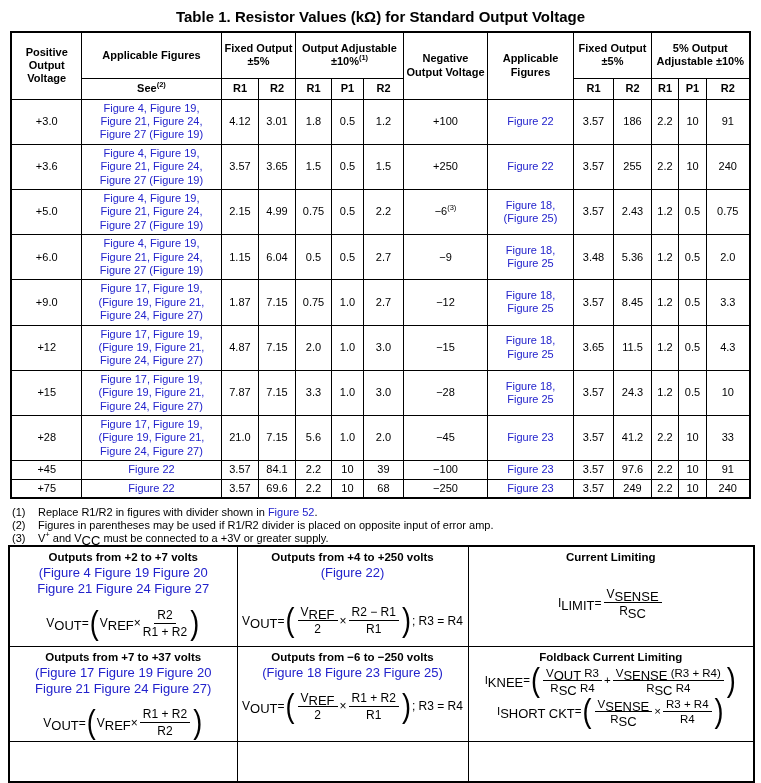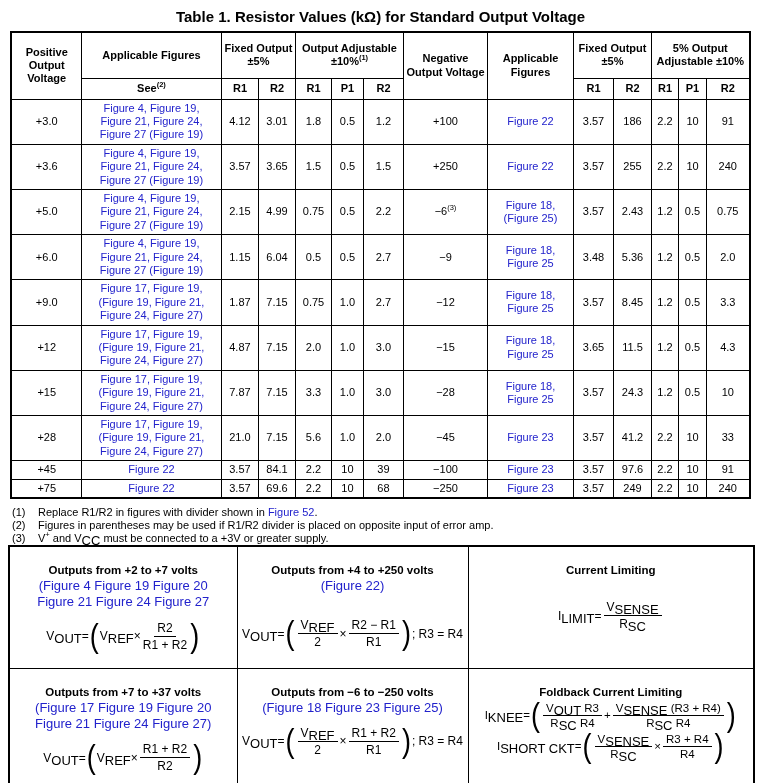--- a/index.html
+++ b/index.html
@@ -28,21 +28,21 @@
 
   .figcell, .link, .t2figs { color:#2222CC; }
   .figcell { white-space:pre-line; }
 
   .footnotes { margin:7px 0 0 4px; font-size:11px; }
   .fn { display:flex; margin:0 0 1px 0; }
   .fn-num { width:26px; flex:0 0 26px; }
   .fn-text { flex:1; }
 
   #t2 { width:745px; margin:0 auto; }
-  #t2 td { border:1px solid #000; vertical-align:top; padding:16px 4px; }
+  #t2 td { border:1px solid #000; vertical-align:top; padding:3px 4px; }
   #t2 tr.r1 td { height:100px; }
   #t2 tr.r2 td { height:86px; }
   #t2 tr.partial td { height:40px; }
   .t2cell { display:flex; flex-direction:column; align-items:center; height:100%; }
   .t2head { font-weight:bold; font-size:11.5px; margin-top:1px; }
   .t2figs { font-size:13px; white-space:pre-line; text-align:center; margin-top:2px; line-height:1.25; }
 
   .formula { display:flex; justify-content:center; align-items:center; font-size:12px; margin-top:10px; }
   .formula.push { margin-top:24px; }
   .formula.tight { margin-top:4px; font-size:11.5px; }

